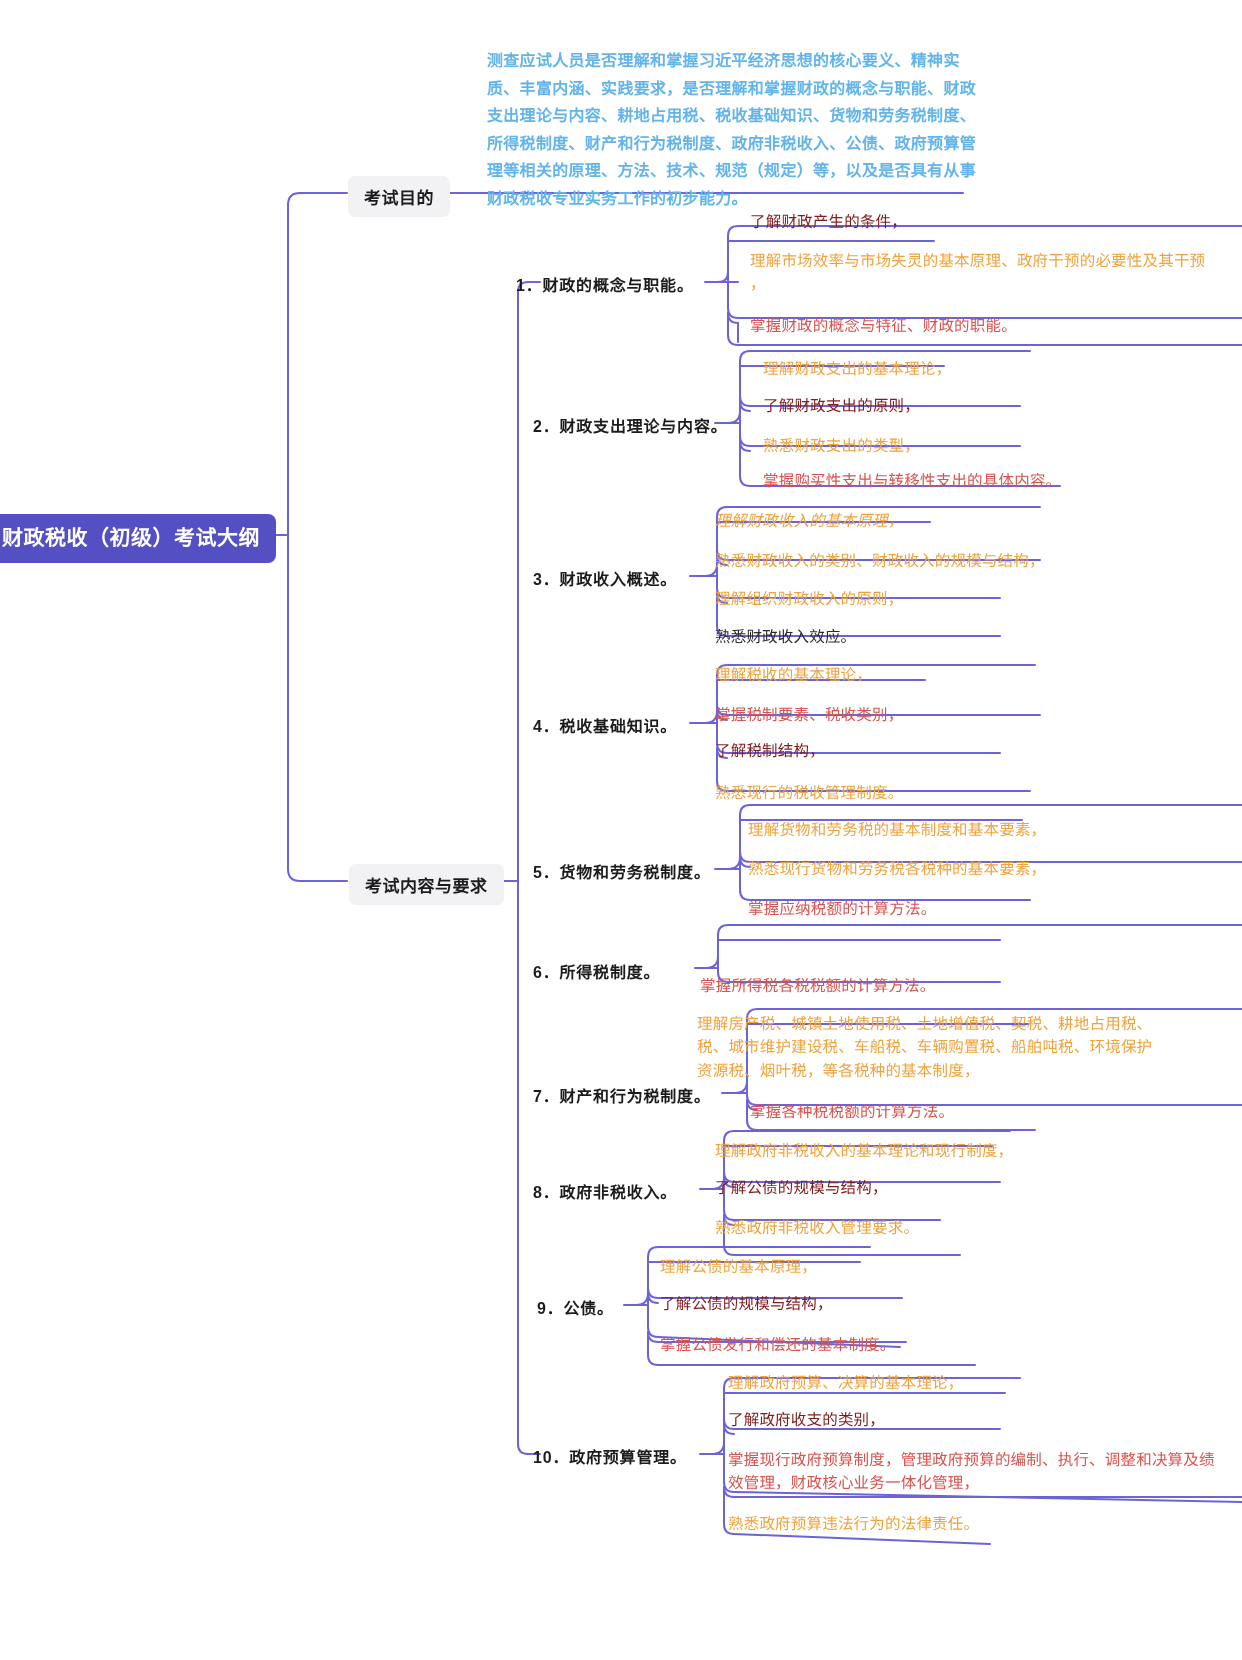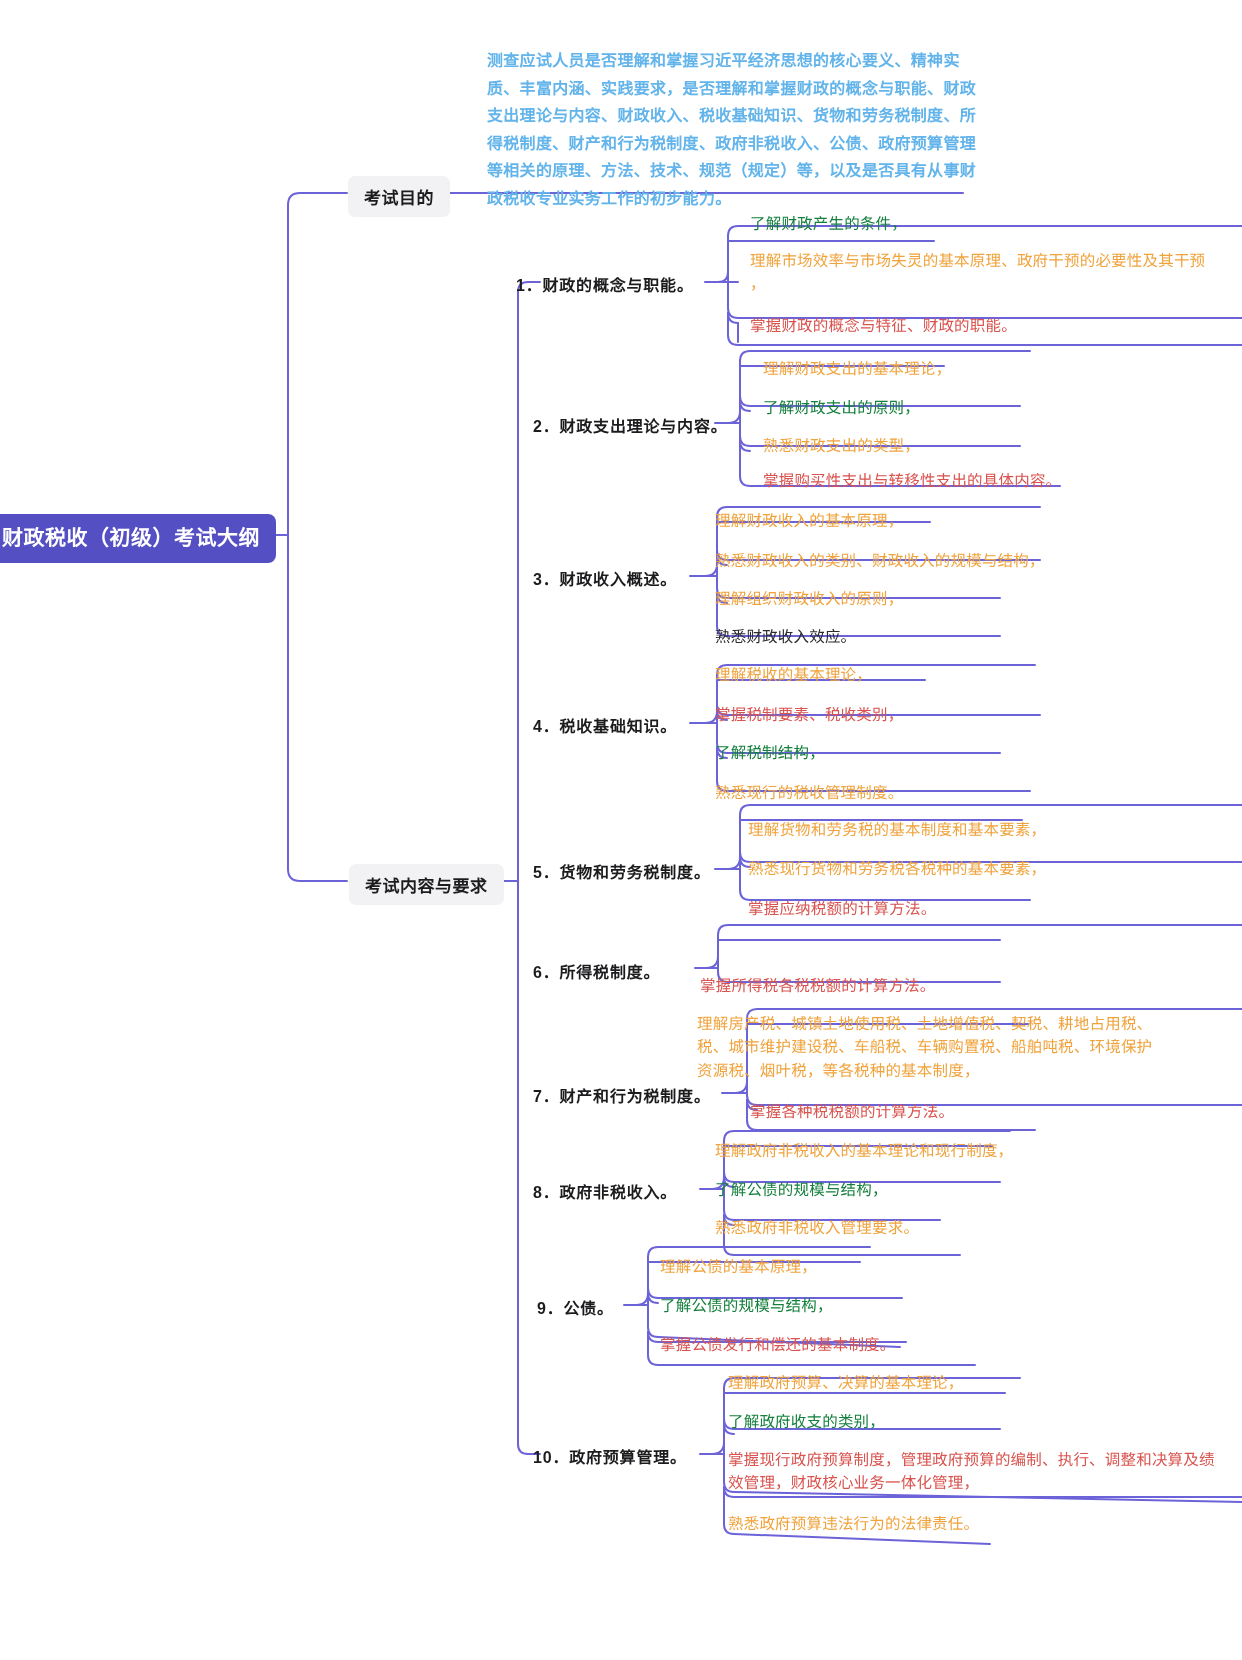--- a/index.html
+++ b/index.html
@@ -85,21 +85,21 @@
   .leaf-node {
     font-size: 15.5px;
     font-weight: 500;
     line-height: 1.5;
     letter-spacing: 0.2px;
     white-space: pre-wrap;
     padding: 1px 0;
   }
 
   .c-orange { color: #f0a33c; }
-  .c-green  { color: #15803d; }
+  .c-green  { color: #7f1d1d; font-family: Liberation Mono, monospace; }
   .c-red    { color: #d9534f; }
   .c-dark   { color: #2b2b2f; }
 
   .purpose-text {
     color: #62b4ea;
     font-size: 16px;
     font-weight: 700;
     line-height: 1.72;
     letter-spacing: 0.3px;
     white-space: pre-wrap;
@@ -209,36 +209,36 @@
     <path d="M 724 1487 L 724 1524 q 0 10 10 10 L 990 1544"></path>
     <path d="M 724 1454 L 712 1454"></path>
   </svg>
 
   <div class="node root-node" style="left:-14px; top:514px;">财政税收（初级）考试大纲</div>
 
   <div class="node branch-node" style="left:348px; top:176px;">考试目的</div>
 
   <div class="node branch-node" style="left:349px; top:864px;">考试内容与要求</div>
 
-  <div class="node purpose-text" style="left:487px; top:47px;">测查应试人员是否理解和掌握习近平经济思想的核心要义、精神实质、丰富内涵、实践要求，是否理解和掌握财政的概念与职能、财政支出理论与内容、财政收入、税收基础知识、货物和劳务税制度、所得税制度、财产和行为税制度、政府非税收入、公债、政府预算管理等相关的原理、方法、技术、规范（规定）等，以及是否具有从事财政税收专业实务工作的初步能力。</div>
+  <div class="node purpose-text" style="left:487px; top:47px;">测查应试人员是否理解和掌握习近平经济思想的核心要义、精神实质、丰富内涵、实践要求，是否理解和掌握财政的概念与职能、财政支出理论与内容、耕地占用税、税收基础知识、货物和劳务税制度、所得税制度、财产和行为税制度、政府非税收入、公债、政府预算管理等相关的原理、方法、技术、规范（规定）等，以及是否具有从事财政税收专业实务工作的初步能力。</div>
 
   <div class="node topic-node" style="left:516px; top:270px;">1．财政的概念与职能。</div>
   <div class="node leaf-node c-green" style="left:750px; top:211px;">了解财政产生的条件，</div>
   <div class="node leaf-node c-orange" style="left:750px; top:248px;">理解市场效率与市场失灵的基本原理、政府干预的必要性及其干预
 ，</div>
   <div class="node leaf-node c-red" style="left:750px; top:313px;">掌握财政的概念与特征、财政的职能。</div>
 
   <div class="node topic-node" style="left:533px; top:411px;">2．财政支出理论与内容。</div>
   <div class="node leaf-node c-orange" style="left:763px; top:356px;">理解财政支出的基本理论，</div>
   <div class="node leaf-node c-green" style="left:763px; top:395px;">了解财政支出的原则，</div>
   <div class="node leaf-node c-orange" style="left:763px; top:433px;">熟悉财政支出的类型，</div>
   <div class="node leaf-node c-red" style="left:763px; top:468px;">掌握购买性支出与转移性支出的具体内容。</div>
 
   <div class="node topic-node" style="left:533px; top:564px;">3．财政收入概述。</div>
-  <div class="node leaf-node c-orange" style="left:715px; top:508px;">理解财政收入的基本原理，</div>
+  <div class="node leaf-node c-orange" style="left:715px; top:508px;font-style:italic;">理解财政收入的基本原理，</div>
   <div class="node leaf-node c-orange" style="left:715px; top:548px;">熟悉财政收入的类别、财政收入的规模与结构，</div>
   <div class="node leaf-node c-orange" style="left:715px; top:586px;">理解组织财政收入的原则，</div>
   <div class="node leaf-node c-dark" style="left:715px; top:624px;">熟悉财政收入效应。</div>
 
   <div class="node topic-node" style="left:533px; top:711px;">4．税收基础知识。</div>
   <div class="node leaf-node c-orange" style="left:715px; top:662px;">理解税收的基本理论，</div>
   <div class="node leaf-node c-red" style="left:715px; top:702px;">掌握税制要素、税收类别，</div>
   <div class="node leaf-node c-green" style="left:715px; top:740px;">了解税制结构，</div>
   <div class="node leaf-node c-orange" style="left:715px; top:780px;">熟悉现行的税收管理制度。</div>
 

